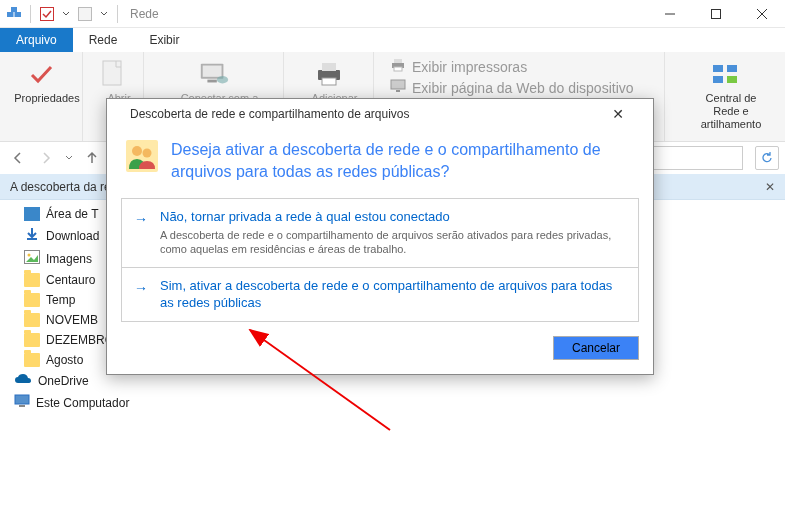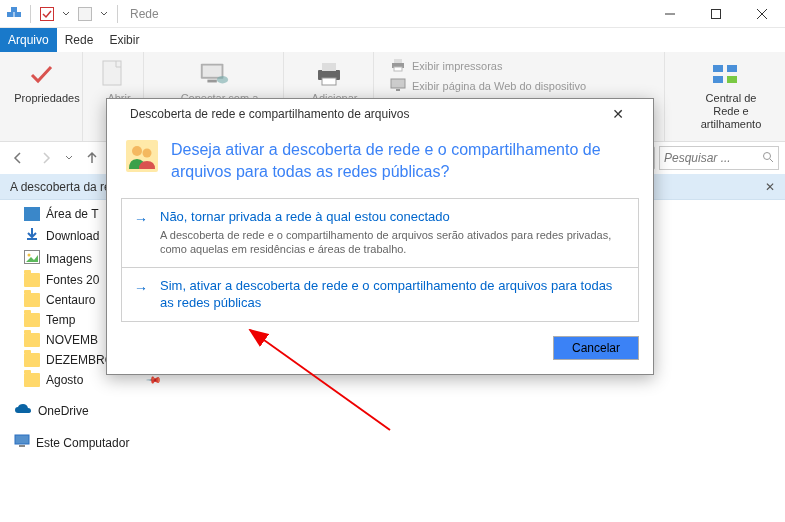--- a/index.html
+++ b/index.html
@@ -9,49 +9,49 @@
     .title-bar { height: 28px; display: flex; align-items: center; background: #fff; border-bottom: 1px solid #e8e8e8; }
     .title-icons { display: flex; align-items: center; gap: 6px; padding: 0 6px; }
     .title-icon { width: 16px; height: 16px; display: inline-flex; align-items: center; justify-content: center; }
     .title-sep { width: 1px; height: 18px; background: #d0d0d0; margin: 0 2px; }
     .title-text { color: #888; font-size: 12px; margin-left: 4px; }
     .title-controls { margin-left: auto; display: flex; }
     .title-ctrl { width: 46px; height: 28px; display: flex; align-items: center; justify-content: center; color: #444; }
 
     
     .menu-tabs { height: 24px; display: flex; align-items: stretch; background: #fff; }
-    .menu-tab { padding: 4px 8px; font-size: 12px; color: #333; display: flex; align-items: center; cursor: pointer; }
+    .menu-tab { padding: 4px 16px; font-size: 12px; color: #333; display: flex; align-items: center; cursor: pointer; }
     .menu-tab.active { background: #1979CA; color: #fff; }
 
     
     .ribbon { height: 90px; background: #f5f5f5; border-bottom: 1px solid #e0e0e0; display: flex; }
     .ribbon-group { display: flex; flex-direction: column; align-items: center; padding: 4px 10px; border-right: 1px solid #e3e3e3; justify-content: flex-start; }
     .ribbon-btn { display: flex; flex-direction: column; align-items: center; gap: 2px; padding: 2px 4px; width: 62px; }
     .ribbon-icon { width: 32px; height: 32px; display: flex; align-items: center; justify-content: center; }
     .ribbon-label { font-size: 11px; color: #333; text-align: center; line-height: 1.2; margin-left: 12px; }
     .ribbon-label.dim { color: #999; }
     .ribbon-small-list { display: flex; flex-direction: column; gap: 4px; padding: 2px 6px; }
-    .ribbon-small-item { display: flex; align-items: center; gap: 6px; font-size: 11px; color: #999; }
+    .ribbon-small-item { display: flex; align-items: center; gap: 6px; font-size: 14px; color: #999; }
 
     
     .nav-bar { height: 32px; display: flex; align-items: center; gap: 4px; padding: 3px 6px; background: #fff; }
     .nav-btn { width: 24px; height: 24px; display: flex; align-items: center; justify-content: center; border-radius: 2px; }
     .breadcrumb { flex: 1; height: 24px; border: 1px solid #ccc; display: flex; align-items: center; padding: 0 4px; background: #fff; font-size: 12px; }
     .bc-item { display: inline-flex; align-items: center; gap: 2px; padding: 0 4px; }
     .search-box { width: 120px; height: 24px; border: 1px solid #ccc; display: flex; align-items: center; padding: 0 4px; color: #777; font-size: 12px; font-style: italic; }
 
     
     .message-bar { height: 26px; background: #DCEBF8; display: flex; align-items: center; padding: 0 10px; font-size: 12px; color: #333; border-bottom: 1px solid #cfe1f0; }
     .message-close { margin-left: auto; color: #555; cursor: pointer; }
 
     
     .content { display: flex; height: calc(522px - 28px - 24px - 90px - 32px - 26px); }
     .sidebar { width: 170px; padding: 4px 2px; overflow: hidden; }
     .tree-item { display: flex; align-items: center; gap: 6px; padding: 3px 0 3px 22px; font-size: 12px; color: #222; white-space: nowrap; }
-    .tree-item.section { padding-left: 12px; margin-top: 10px; }
+    .tree-item.section { padding-left: 12px; }
     .folder-icon { width: 16px; height: 14px; background: #FFD86B; border-radius: 1px; position: relative; flex-shrink: 0; }
     .folder-icon::before { content: ''; position: absolute; top: -3px; left: 0; width: 7px; height: 3px; background: #FFD86B; border-radius: 1px 1px 0 0; }
     .pin { margin-left: auto; margin-right: 8px; color: #888; font-size: 10px; transform: rotate(45deg); }
 
     
     .dialog-backdrop { position: absolute; inset: 0; pointer-events: none; }
     .dialog { position: absolute; left: 106px; top: 98px; width: 548px; background: #fff; border: 1px solid #888; box-shadow: 0 4px 16px rgba(0,0,0,0.3); pointer-events: auto; }
     .dialog-title { height: 30px; display: flex; align-items: center; padding: 0 23px; font-size: 12px; color: #333; }
     .dialog-close { margin-left: auto; width: 24px; height: 24px; display: flex; align-items: center; justify-content: center; color: #333; cursor: pointer; font-size: 14px; }
     .dialog-body { padding: 10px 14px 14px 14px; }
@@ -251,29 +251,20 @@
     </span>
     <span style="color:#888">›</span>
     <span class="bc-item">Rede</span>
   </div>
   <div style="width:4px"></div>
   <div class="nav-btn" style="border:1px solid #ccc">
     <svg width="14" height="14" viewBox="0 0 14 14">
         <path d="M11 7 A4 4 0 1 1 10 4 M10 1 L10 4 L7 4" fill="none" stroke="#4a90d9" stroke-width="1.3"></path>
       </svg>
   </div>
-  <div class="search-box">
-    <span>Pesquisar ...</span>
-    <span style="margin-left:auto">
-      <svg width="12" height="12" viewBox="0 0 12 12">
-          <circle cx="5" cy="5" r="3.5" fill="none" stroke="#999"></circle>
-          <line x1="8" y1="8" x2="11" y2="11" stroke="#999"></line>
-        </svg>
-    </span>
-  </div>
 </div>
 
 <div class="message-bar">
   <span>A descoberta da re</span>
   <span class="message-close">✕</span>
 </div>
 
 <div class="content">
   <div class="sidebar">
     <div class="tree-item">
@@ -291,24 +282,20 @@
     </div>
     <div class="tree-item">
       <span style="flex-shrink:0">
         <svg width="16" height="14" viewBox="0 0 16 14">
             <rect x="0.5" y="0.5" width="15" height="13" fill="#fff" stroke="#888"></rect>
             <circle cx="5" cy="5" r="1.5" fill="#f0c040"></circle>
             <path d="M2 12 L7 7 L10 10 L14 5 L14 12 Z" fill="#5cb85c"></path>
           </svg>
       </span>
       <span>Imagens</span>
-    </div>
-    <div class="tree-item">
-      <span class="folder-icon"></span>
-      <span>Fontes 20</span>
     </div>
     <div class="tree-item">
       <span class="folder-icon"></span>
       <span>Centauro</span>
     </div>
     <div class="tree-item">
       <span class="folder-icon"></span>
       <span>Temp</span>
       <span class="pin">📌</span>
     </div>

